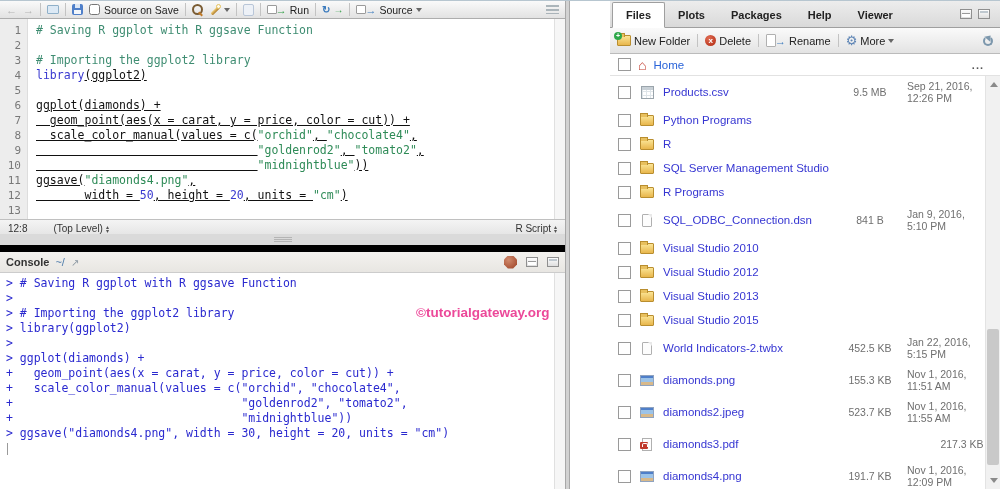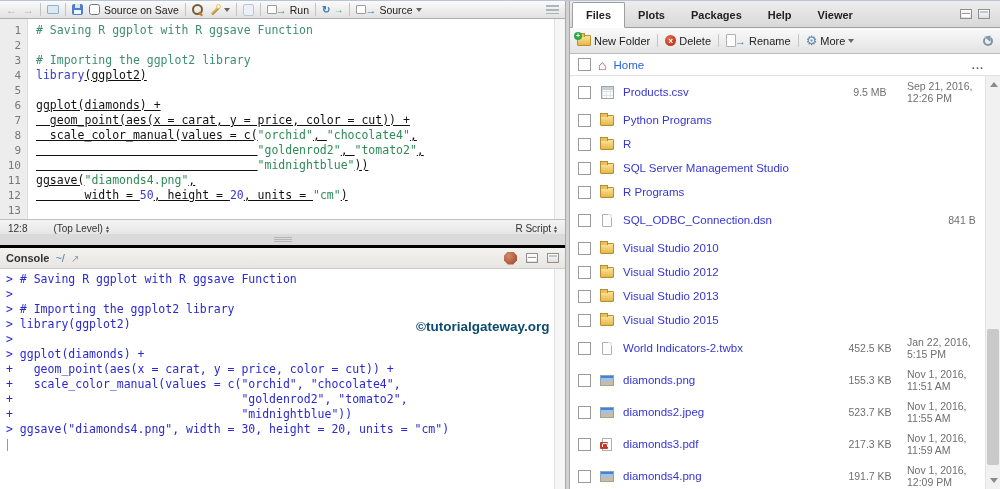--- a/index.html
+++ b/index.html
@@ -55,40 +55,40 @@
     display:flex; align-items:flex-end; font-size:10px; color:#333; padding:0 8px; gap:4px; }
   .scope { margin-left:22px; display:flex; align-items:center; gap:3px; }
   .rightgrp { margin-left:auto; display:flex; align-items:center; gap:3px; }
   .spin { display:flex; flex-direction:column; line-height:4px; font-size:6px; color:#555; }
 
   
   .splitter { height:11px; flex:none; background:#dadada; display:flex; align-items:center; justify-content:center; }
   .grip { width:18px; height:5px; background:repeating-linear-gradient(#aaa 0 1px, transparent 1px 2px); opacity:.8; }
 
   
-  .console { flex:1; display:flex; flex-direction:column; background:#fff; border-top:3px solid #000000; }
+  .console { flex:1; display:flex; flex-direction:column; background:#fff; border-top:7px solid #000000; }
   .console-header { height:21px; flex:none; background:linear-gradient(#f3f2ef,#e8e6e2); border-bottom:1px solid #ccc;
     display:flex; align-items:center; padding:0 6px; gap:6px; }
   .console-title { font-size:11px; font-weight:bold; color:#333; }
   .console-path { font-size:11px; color:#4f7dab; }
   .goto-icon { color:#8b98a3; font-size:10px; }
   .header-right { margin-left:auto; display:flex; align-items:center; gap:9px; }
   .stop-icon { width:13px; height:13px; background:radial-gradient(circle at 35% 30%, #d08a6d, #9c3f22); 
     clip-path:polygon(30% 0,70% 0,100% 30%,100% 70%,70% 100%,30% 100%,0 70%,0 30%); }
   .win-min, .win-max { width:12px; height:10px; border:1px solid #8f8f8f; background:linear-gradient(#fefefe,#dedede); position:relative; }
   .win-min::after { content:""; position:absolute; left:1px; right:1px; bottom:1px; height:3px; background:#fff; border-top:1px solid #9a9a9a; }
   .win-max::after { content:""; position:absolute; left:1px; right:1px; top:1px; height:2px; background:#bfc8cf; }
   .console-body { flex:1; position:relative; padding:3px 0 0 6px; overflow:hidden; }
   .con-line { font-family:"DejaVu Sans Mono", monospace; font-size:11.5px; line-height:15px; white-space:pre; color:#2a29cf; }
   .con-cursor { width:1px; height:12px; background:#9a9a9a; margin-top:2px; margin-left:1px; }
-  .watermark { position:absolute; left:416px; top:50px; font-size:13.5px; font-weight:bold; color:#0c4a6e; white-space:nowrap; }
+  .watermark { position:absolute; left:416px; top:32px; font-size:13.5px; font-weight:bold; color:#ec4899; white-space:nowrap; }
   .con-scroll { position:absolute; right:0; top:0; bottom:0; width:11px; background:#f6f6f6; border-left:1px solid #e0e0e0; }
 
   
-  .right { flex:1; display:flex; flex-direction:column; background:#fff; position:relative; }
+  .right { flex:1; display:flex; flex-direction:column; background:#fff; position:relative;padding-left:40px; }
   .tabbar { height:27px; flex:none; background:linear-gradient(#ededed,#d9d9d9); border-bottom:1px solid #9f9f9f;
     display:flex; align-items:flex-end; padding:0 2px; }
   .tab { font-size:11px; font-weight:bold; color:#222; padding:6px 13px 6px; cursor:default; }
   .tab.active { background:#fff; border:1px solid #9f9f9f; border-bottom:1px solid #fff; margin-bottom:-1px; border-radius:2px 2px 0 0; }
   .tab-min { margin-left:auto; margin-bottom:8px; }
   .tab-max { margin:0 8px 8px 6px; }
 
   .files-toolbar { height:26px; flex:none; background:linear-gradient(#fafafa,#e3e3e3); border-bottom:1px solid #bbb;
     display:flex; align-items:center; gap:7px; padding:0 7px; font-size:11px; color:#222; }
   .folder-ic { width:14px; height:11px; background:linear-gradient(#fbe596,#e8b64c); border:1px solid #b98e2f; border-radius:1px; position:relative; }
@@ -372,20 +372,21 @@
           <span class="fsize"></span>
           <span class="fdate"></span>
         </div>
         <div class="frow tall">
           <span class="cb"></span>
           <span class="fic">
             <span class="ic-file"></span>
           </span>
           <a class="fname">SQL_ODBC_Connection.dsn</a>
           <span class="fsize">841 B</span>
+          <span class="fdate">Jan 9, 2016, 5:10 PM</span>
         </div>
         <div class="frow">
           <span class="cb"></span>
           <span class="fic">
             <span class="ic-folder"></span>
           </span>
           <a class="fname">Visual Studio 2010</a>
           <span class="fsize"></span>
           <span class="fdate"></span>
         </div>
@@ -443,21 +444,20 @@
           <span class="fsize">523.7 KB</span>
           <span class="fdate">Nov 1, 2016, 11:55 AM</span>
         </div>
         <div class="frow tall">
           <span class="cb"></span>
           <span class="fic">
             <span class="ic-pdf"></span>
           </span>
           <a class="fname">diamonds3.pdf</a>
           <span class="fsize">217.3 KB</span>
-          <span class="fdate">Nov 1, 2016, 11:59 AM</span>
         </div>
         <div class="frow tall">
           <span class="cb"></span>
           <span class="fic">
             <span class="ic-image"></span>
           </span>
           <a class="fname">diamonds4.png</a>
           <span class="fsize">191.7 KB</span>
           <span class="fdate">Nov 1, 2016, 12:09 PM</span>
         </div>

